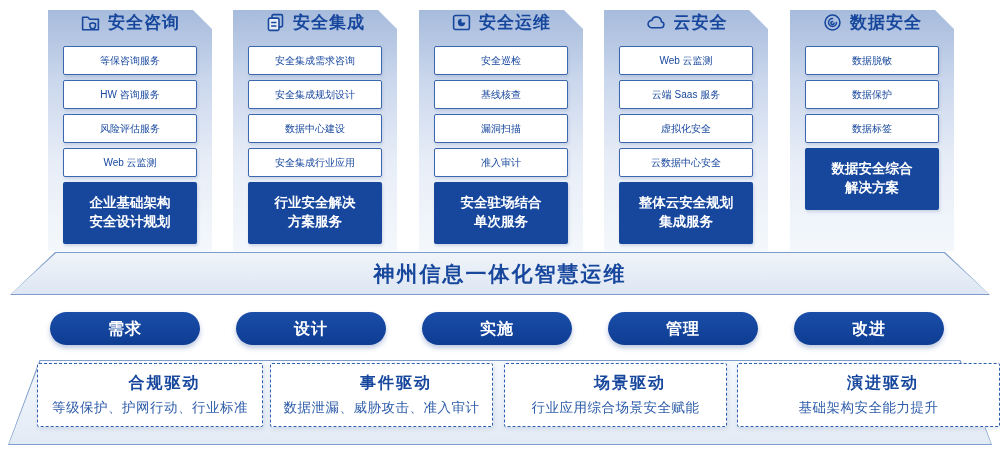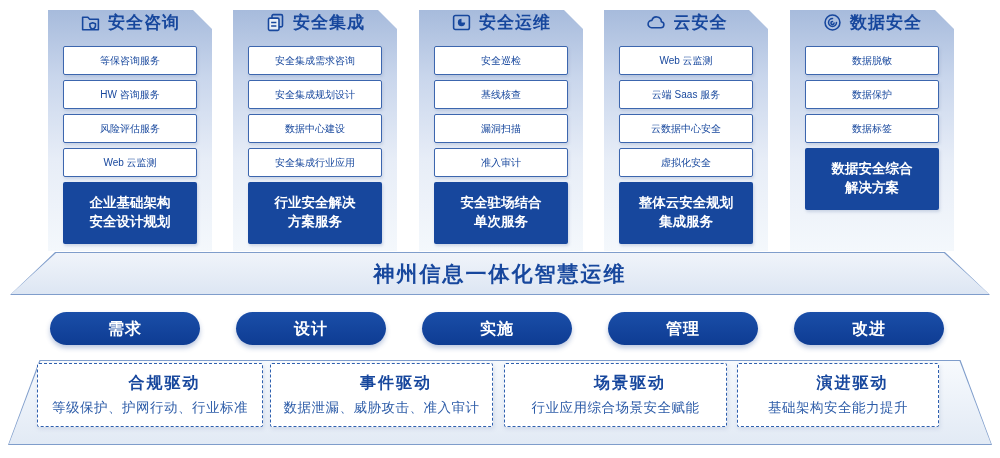--- a/index.html
+++ b/index.html
@@ -155,22 +155,22 @@
     <span>
       <svg width="22" height="21" viewBox="0 0 24 24" fill="none" stroke="#17479d" stroke-width="1.8" stroke-linejoin="round" stroke-linecap="round">
         <path d="M7 18 h10.5 a3.5 3.5 0 0 0 .6-6.95 A5.5 5.5 0 0 0 7.3 9.6 A4.2 4.2 0 0 0 7 18 z"></path>
       </svg>
     </span>
     <span>云安全</span>
   </div>
   <div class="card-items">
     <div class="card-item">Web 云监测</div>
     <div class="card-item">云端 Saas 服务</div>
+    <div class="card-item">虚拟化安全</div>
     <div class="card-item">云数据中心安全</div>
-    <div class="card-item">虚拟化安全</div>
   </div>
   <div class="card-footer">
     <div>整体云安全规划</div>
     <div>集成服务</div>
   </div>
 </div>
 
 <div class="card" style="left:790px">
   <div class="card-title">
     <span>
@@ -214,16 +214,16 @@
   <div class="driver-desc">等级保护、护网行动、行业标准</div>
 </div>
 <div class="driver" style="left:270px;width:223px">
   <div class="driver-title">事件驱动</div>
   <div class="driver-desc">数据泄漏、威胁攻击、准入审计</div>
 </div>
 <div class="driver" style="left:504px;width:223px">
   <div class="driver-title">场景驱动</div>
   <div class="driver-desc">行业应用综合场景安全赋能</div>
 </div>
-<div class="driver" style="left:737px;width:202px">
+<div class="driver" style="left:737px;width:263px">
   <div class="driver-title">演进驱动</div>
   <div class="driver-desc">基础架构安全能力提升</div>
 </div>
 
 </body></html>

